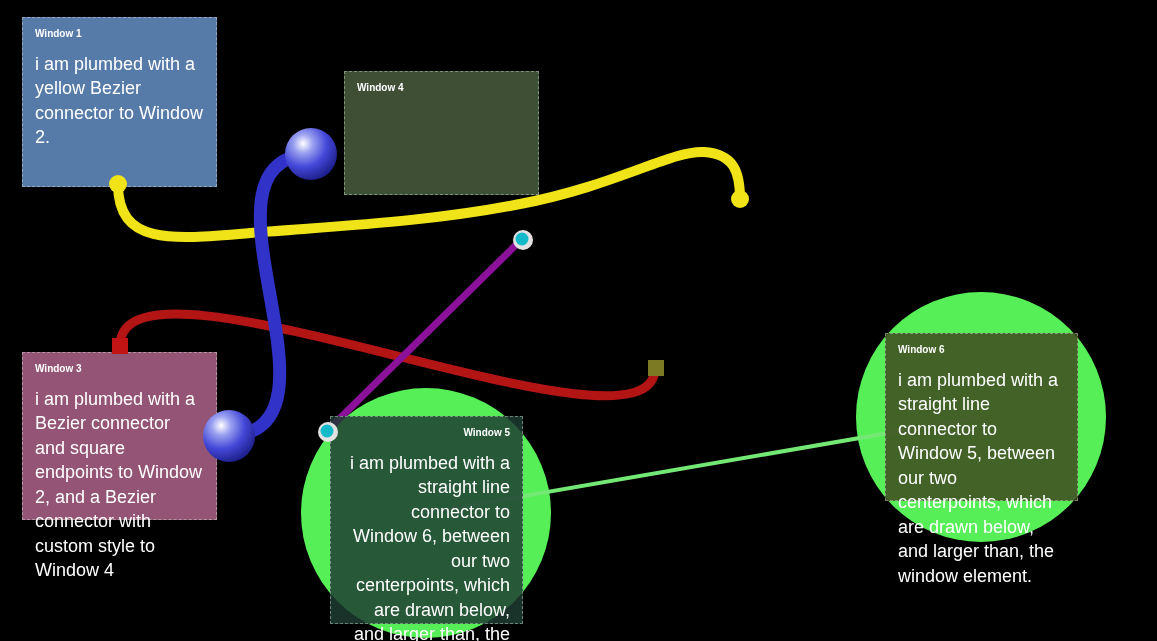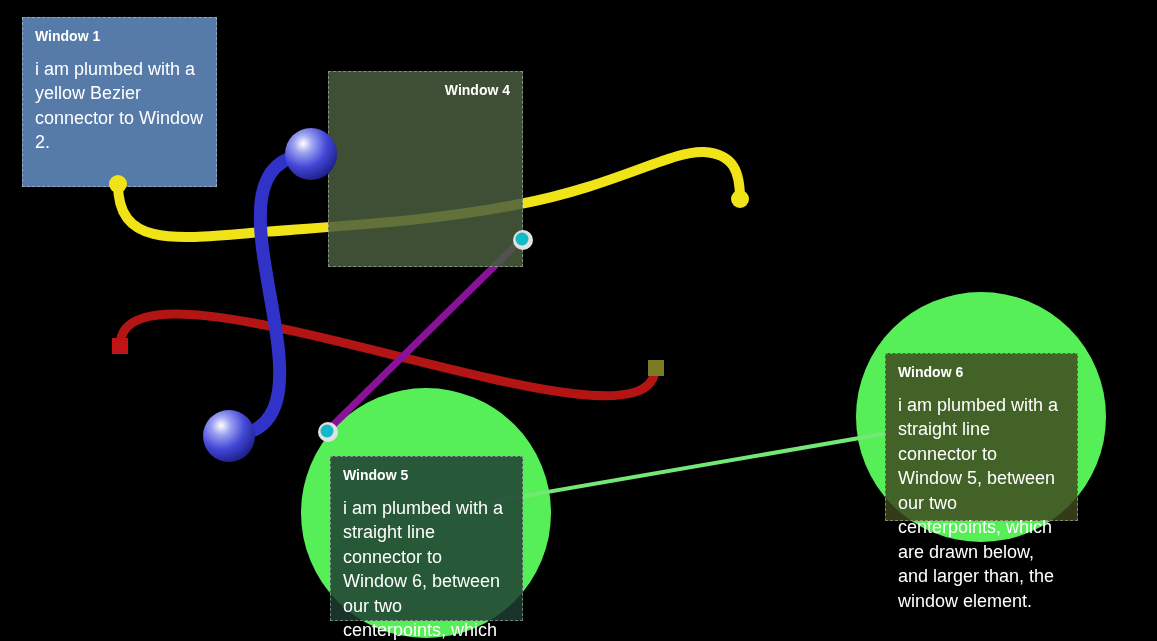--- a/index.html
+++ b/index.html
@@ -17,29 +17,29 @@
   #endpoint-layer  { z-index: 9; pointer-events: none; }
 
   .window {
     position: absolute;
     z-index: 5;
     border: 1px dashed rgba(215, 228, 215, 0.45);
     color: #ffffff;
     padding: 10px 12px;
     cursor: move;
   }
-  .win-title { font-weight: bold; font-size: 14px; margin-bottom: 13px; }
+  .win-title { font-weight: bold; font-size: 10px; margin-bottom: 13px; }
   .win-body  { font-size: 18px; line-height: 1.36; }
 
   .win1 { left: 22px;  top: 17px;  width: 195px; height: 170px; background: rgba(106,150,206,0.82); }
   .win2 { left: 598px; top: 199px; width: 195px; height: 165px; background: rgba(156,194,103,0.82); }
   .win3 { left: 22px;  top: 352px; width: 195px; height: 168px; background: rgba(180,103,143,0.82); }
-  .win4 { left: 328px; top: 71px;  width: 195px; height: 196px; background: rgba(73,93,63,0.85); text-align: right;  }
-  .win5 { left: 330px; top: 456px; width: 193px; height: 165px; background: rgba(30,60,50,0.84);  }
-  .win6 { left: 885px; top: 333px; width: 193px; height: 168px; background: rgba(62,70,30,0.84); margin-top: 20px;  }
+  .win4 { left: 344px; top: 71px;  width: 195px; height: 124px; background: rgba(73,93,63,0.85);  }
+  .win5 { left: 330px; top: 416px; width: 193px; height: 208px; background: rgba(30,60,50,0.84); text-align: right;  }
+  .win6 { left: 885px; top: 333px; width: 193px; height: 168px; background: rgba(62,70,30,0.84);  }
 </style>
 </head>
 <body>
 
 <div id="stage">
 
   <svg id="connector-layer" class="layer" width="1157" height="641" viewBox="0 0 1157 641">
 
     <circle cx="426" cy="513" r="125" fill="#57ef57"></circle>
     <circle cx="981" cy="417" r="125" fill="#57ef57"></circle>
@@ -58,20 +58,24 @@
   <div class="window win1">
     <div class="win-title">Window 1</div>
     <div class="win-body">i am plumbed with a yellow Bezier connector to Window 2.</div>
   </div>
 
   <div class="window win4">
     <div class="win-title">Window 4</div>
   </div>
 
 
+  <div class="window win3">
+    <div class="win-title">Window 3</div>
+    <div class="win-body">i am plumbed with a Bezier connector and square endpoints to Window 2, and a Bezier connector with custom style to Window 4</div>
+  </div>
 
   <div class="window win5">
     <div class="win-title">Window 5</div>
     <div class="win-body">i am plumbed with a straight line connector to Window 6, between our two centerpoints, which are drawn below, and larger than, the window element; i am also plumbed to Window 4.</div>
   </div>
 
   <div class="window win6">
     <div class="win-title">Window 6</div>
     <div class="win-body">i am plumbed with a straight line connector to Window 5, between our two centerpoints, which are drawn below, and larger than, the window element.</div>
   </div>

